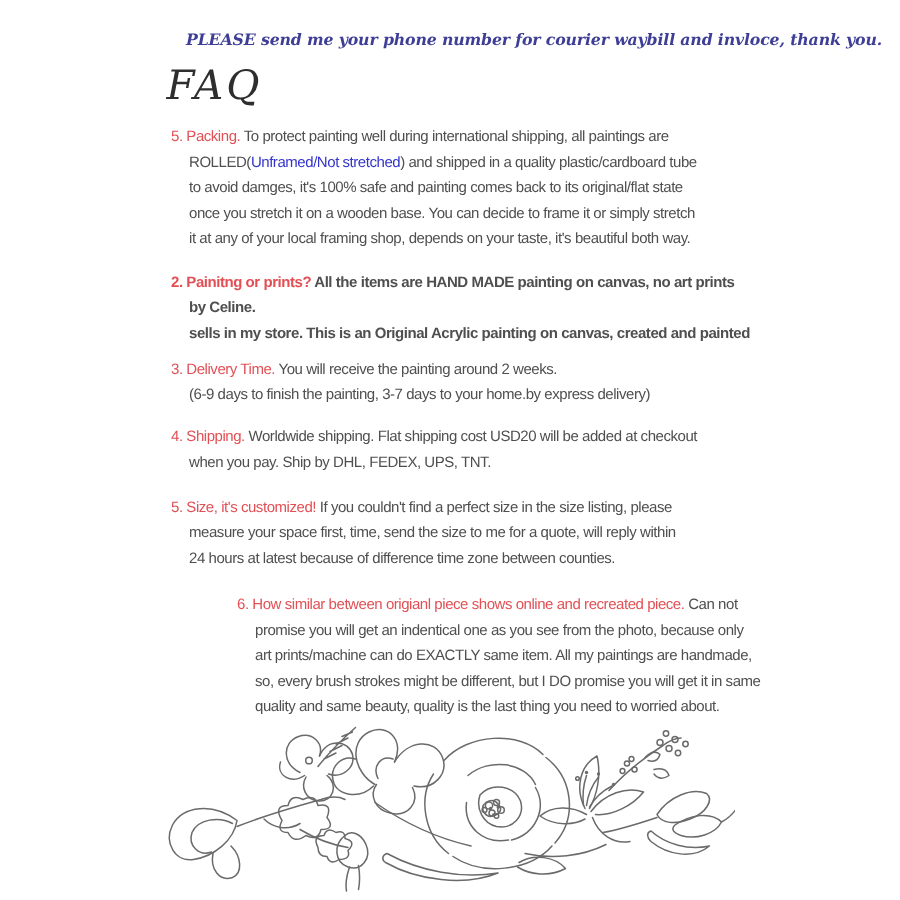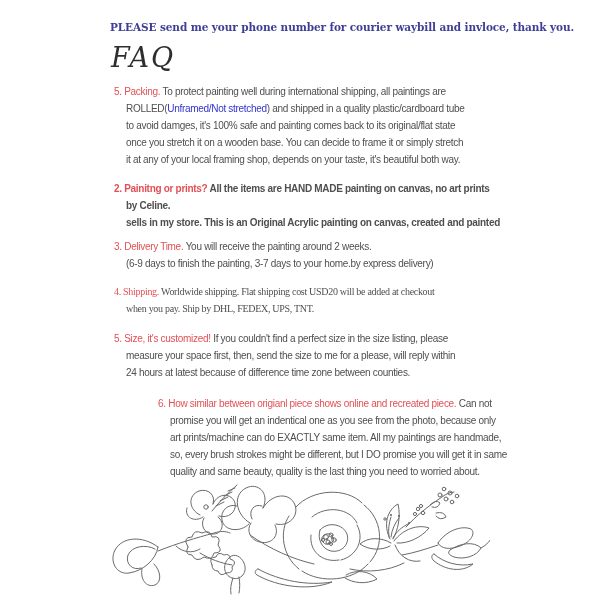--- a/index.html
+++ b/index.html
@@ -3,34 +3,34 @@
 <meta charset="utf-8">
 <style>
   html,body{margin:0;padding:0;}
   body{
     width:600px;height:600px;background:#ffffff;position:relative;overflow:hidden;
     font-family:"Liberation Sans", sans-serif;
     --c-body:#4f4f4f; --c-red:#e25055; --c-blue:#3434cc;
     --c-notice:#3e3e96; --c-title:#2e2e2e; --c-sketch:#6a6a6a;
   }
   .notice{
-    position:absolute;left:110px;top:21px;
-    font-family:"DejaVu Serif", serif;font-weight:bold;
+    position:absolute;left:124px;top:21px;
+    font-family:"DejaVu Serif", serif;font-style:italic;font-weight:bold;
     font-size:10.5px;letter-spacing:-0.1px;color:var(--c-notice);white-space:nowrap;
   }
   .faq-title{
     position:absolute;left:111px;top:42px;
     font-family:"DejaVu Serif", serif;font-style:italic;font-weight:500;
     font-size:27px;letter-spacing:2px;color:var(--c-title);text-align:center;
   }
   .faq-list{position:absolute;left:114px;top:83px;width:420px;}
   .faq-item{margin-bottom:12px;}
   .faq-item:nth-child(2){margin-bottom:7px;font-weight:bold;}
   .faq-item:nth-child(3){margin-bottom:11px;}
-  .faq-item:nth-child(4){margin-bottom:13px;font-family:Liberation Serif, serif;}
+  .faq-item:nth-child(4){margin-bottom:13px;}
   .faq-item:nth-child(5){margin-bottom:14px;}
   .faq-item:nth-child(6){margin-bottom:0;margin-left:44px;}
   .line{
     font-size:10px;line-height:17px;letter-spacing:-0.3px;
     color:var(--c-body);white-space:nowrap;padding-left:12px;
   }
   .line.first{padding-left:0;}
   .t-plain{color:var(--c-body);text-align:center;}
   .t-red{color:var(--c-red);}
   .t-blue{color:var(--c-blue);}
@@ -64,21 +64,21 @@
       <div class="faq-item">
         <div class="line first"><span class="t-red">3. Delivery Time.</span><span class="t-plain"> You will receive the painting around 2 weeks.</span></div>
         <div class="line"><span class="t-plain">(6-9 days to finish the painting, 3-7 days to your home.by express delivery)</span></div>
       </div>
       <div class="faq-item">
         <div class="line first"><span class="t-red">4. Shipping.</span><span class="t-plain"> Worldwide shipping. Flat shipping cost USD20 will be added at checkout</span></div>
         <div class="line"><span class="t-plain">when you pay. Ship by DHL, FEDEX, UPS, TNT.</span></div>
       </div>
       <div class="faq-item">
         <div class="line first"><span class="t-red">5. Size, it's customized!</span><span class="t-plain"> If you couldn't find a perfect size in the size listing, please</span></div>
-        <div class="line"><span class="t-plain">measure your space first, then, send the size to me for a please, will reply within</span></div>
+        <div class="line"><span class="t-plain">measure your space first, time, send the size to me for a quote, will reply within</span></div>
         <div class="line"><span class="t-plain">24 hours at latest because of difference time zone between counties.</span></div>
       </div>
       <div class="faq-item">
         <div class="line first"><span class="t-red">6. How similar between origianl piece shows online and recreated piece.</span><span class="t-plain"> Can not</span></div>
         <div class="line"><span class="t-plain">promise you will get an indentical one as you see from the photo, because only</span></div>
         <div class="line"><span class="t-plain">art prints/machine can do EXACTLY same item. All my paintings are handmade,</span></div>
         <div class="line"><span class="t-plain">so, every brush strokes might be different, but I DO promise you will get it in same</span></div>
         <div class="line"><span class="t-plain">quality and same beauty, quality is the last thing you need to worried about.</span></div>
       </div>
     </div>

